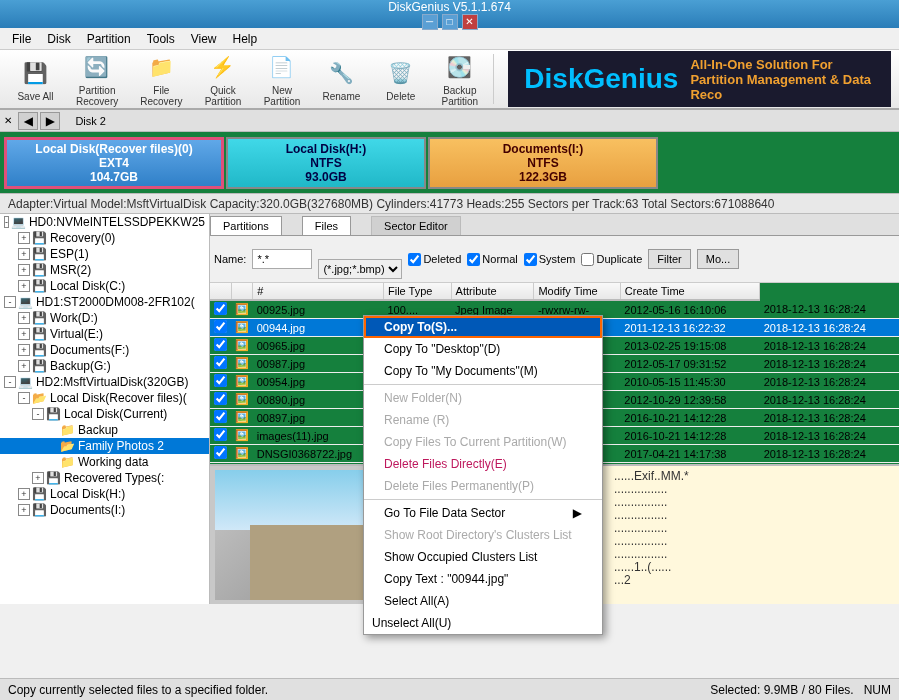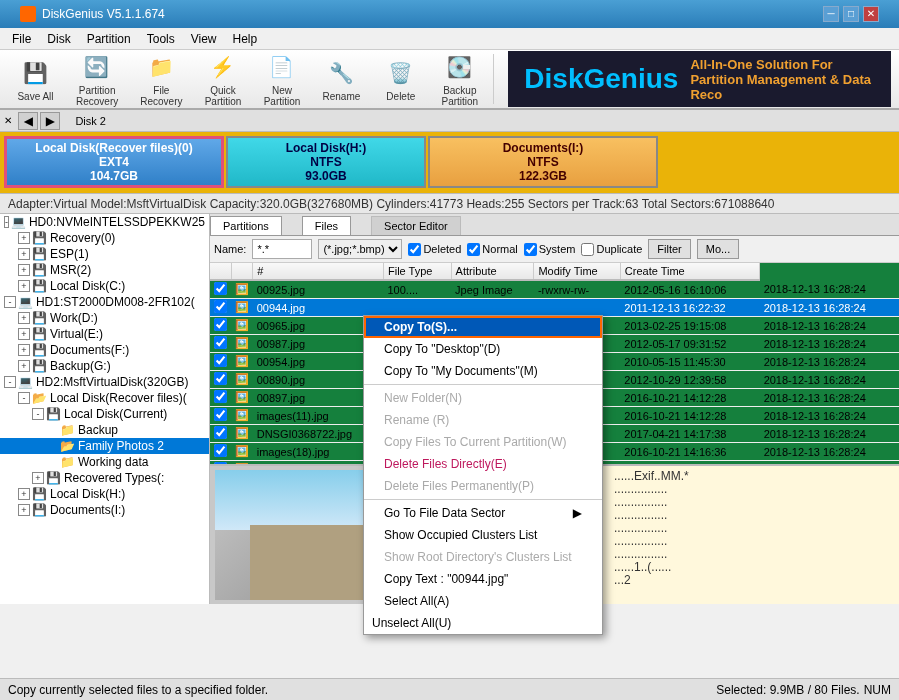--- a/index.html
+++ b/index.html
@@ -4,23 +4,24 @@
   <style>
     * { box-sizing: border-box; margin: 0; padding: 0; font-family: 'Segoe UI', Tahoma, Arial, sans-serif; font-size: 12px; }
     body { width: 899px; height: 700px; overflow: hidden; background: #f0f0f0; }
     
     
     #titlebar {
       background: linear-gradient(to bottom, #4a9fd4, #2a7db8);
       height: 28px;
       display: flex;
       align-items: center;
-      padding: 0 20px;
+      padding: 0 8px;
       color: white;
       font-size: 12px;
+      flex-direction: column;
     }
     #titlebar .title-icon { width: 16px; height: 16px; margin-right: 6px; background: #ff6600; border-radius: 2px; display: inline-block; }
     #titlebar .title-text { flex: 1; }
     #titlebar .win-buttons { display: flex; gap: 4px; }
     #titlebar .win-btn { width: 16px; height: 16px; background: #5a9fd4; border: 1px solid #8ac; color: white; text-align: center; line-height: 14px; cursor: pointer; font-size: 10px; }
     #titlebar .win-btn.close { background: #c04040; }
 
     
     #menubar {
       background: #f0f0f0;
@@ -78,22 +79,22 @@
       gap: 2px;
       border-bottom: 1px solid #bbb;
     }
     .nav-arrow { width: 20px; height: 18px; background: #d0d0d0; border: 1px solid #999; display: flex; align-items: center; justify-content: center; cursor: pointer; }
     .disk-close { margin-right: 4px; cursor: pointer; font-size: 10px; }
 
     
     #partition-bars {
       height: 62px;
       display: flex;
-      align-items: flex-start;
-      background: #eab308;
+      align-items: center;
+      background: #15803d;
       padding: 4px;
       border-bottom: 1px solid #bbb;
       gap: 2px;
     }
     .partition-bar {
       height: 52px;
       display: flex;
       flex-direction: column;
       align-items: center;
       justify-content: center;
@@ -185,21 +186,21 @@
       display: flex;
       align-items: center;
       padding: 3px 4px;
       background: #f0f0f0;
       border-bottom: 1px solid #ccc;
       gap: 6px;
       flex-wrap: nowrap;
     }
     .filter-label { font-size: 11px; }
     .filter-input { height: 20px; border: 1px solid #aaa; padding: 0 4px; font-size: 11px; }
-    .filter-select { height: 20px; border: 1px solid #aaa; font-size: 11px; }
+    .filter-select { height: 20px; border: 1px solid #aaa; font-size: 11px; margin-top: 20px; }
     .filter-check { display: flex; align-items: center; gap: 2px; font-size: 11px; }
     .filter-check input { margin: 0; }
     .filter-btn { height: 20px; padding: 0 8px; border: 1px solid #999; background: #e0e0e0; cursor: pointer; font-size: 11px; }
 
     
     #file-table-container {
       flex: 1;
       overflow-y: auto;
       overflow-x: hidden;
     }
@@ -712,26 +713,26 @@
     <div style="padding: 4px 20px; cursor: pointer; white-space: nowrap; font-size: 12px;">Copy To "Desktop"(D)</div>
     <div style="padding: 4px 20px; cursor: pointer; white-space: nowrap; font-size: 12px;">Copy To "My Documents"(M)</div>
     <div class="ctx-sep"></div>
     <div style="padding: 4px 20px; cursor: default; white-space: nowrap; font-size: 12px; color: rgb(170, 170, 170);">New Folder(N)</div>
     <div style="padding: 4px 20px; cursor: default; white-space: nowrap; font-size: 12px; color: rgb(170, 170, 170);">Rename (R)</div>
     <div style="padding: 4px 20px; cursor: default; white-space: nowrap; font-size: 12px; color: rgb(170, 170, 170);">Copy Files To Current Partition(W)</div>
     <div style="padding: 4px 20px; cursor: default; white-space: nowrap; font-size: 12px; color: #be185d;">Delete Files Directly(E)</div>
     <div style="padding: 4px 20px; cursor: default; white-space: nowrap; font-size: 12px; color: rgb(170, 170, 170);">Delete Files Permanently(P)</div>
     <div class="ctx-sep"></div>
     <div style="padding: 4px 20px; cursor: pointer; white-space: nowrap; font-size: 12px;">Go To File Data Sector<span style="float: right;"> ▶</span></div>
+    <div style="padding: 4px 20px; cursor: default; white-space: nowrap; font-size: 12px; color: rgb(170, 170, 170);">Show Root Directory's Clusters List</div>
     <div style="padding: 4px 20px; cursor: pointer; white-space: nowrap; font-size: 12px;">Show Occupied Clusters List</div>
-    <div style="padding: 4px 20px; cursor: default; white-space: nowrap; font-size: 12px; color: rgb(170, 170, 170);">Show Root Directory's Clusters List</div>
     <div style="padding: 4px 20px; cursor: pointer; white-space: nowrap; font-size: 12px;">Copy Text : "00944.jpg"</div>
     <div style="padding: 4px 20px; cursor: pointer; white-space: nowrap; font-size: 12px;">Select All(A)</div>
     <div style="padding: 4px 8px; cursor: pointer; white-space: nowrap; font-size: 12px;">Unselect All(U)</div>
   </div>
 
 <div id="statusbar" style="height:22px;background:#e0e0e0;border-top:1px solid #bbb;display:flex;align-items:center;padding:0 8px;font-size:11px;justify-content:space-between;position:absolute;bottom:0;width:899px;">
   <span>Copy currently selected files to a specified folder.</span>
-  <div style="display:flex;gap:4px;">
+  <div style="display:flex;gap:10px;">
     <span>Selected: 9.9MB / 80 Files.</span>
     <span>NUM</span>
   </div>
 </div>
 
 </body></html>

